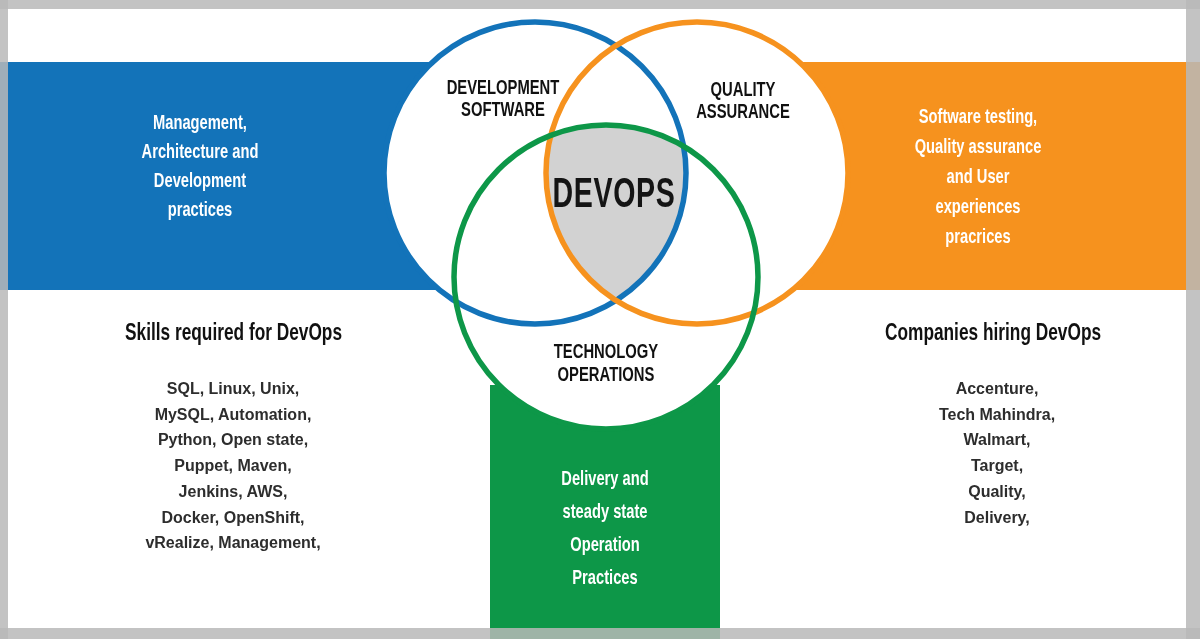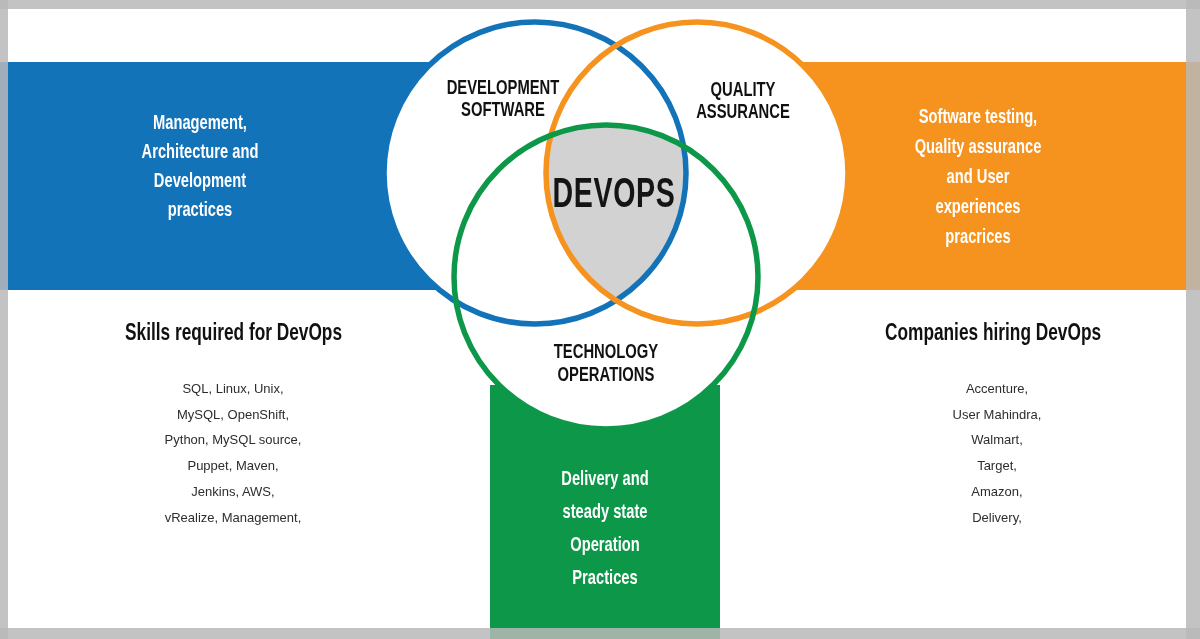--- a/index.html
+++ b/index.html
@@ -20,21 +20,21 @@
   
   .label-dev  { left:353px; top:76px;  width:300px; color:#111; font-size:20px; line-height:22px; transform:scaleX(0.74); }
   .label-qa   { left:593px; top:78px;  width:300px; color:#111; font-size:20px; line-height:22px; transform:scaleX(0.74); }
   .label-tech { left:456px; top:340px; width:300px; color:#111; font-size:20px; line-height:23px; transform:scaleX(0.74); }
 
   .devops { left:464px; top:171px; width:300px; color:#141414; font-size:42px; line-height:44px; transform:scaleX(0.68); letter-spacing:1px; }
 
   .heading-left  { left:83px;  top:319px; width:300px; color:#111; font-size:24px; line-height:26px; transform:scaleX(0.72); }
   .heading-right { left:843px; top:319px; width:300px; color:#111; font-size:24px; line-height:26px; transform:scaleX(0.72); }
 
-  .list { color:#2d2d2d; font-size:13px; line-height:25.7px; font-weight:normal; }
+  .list { color:#2d2d2d; font-size:16px; line-height:25.7px; font-weight:bold; }
   .list-left  { left:58px;  top:376px; width:350px; }
   .list-right { left:822px; top:376px; width:350px; }
 
   
   .frame { position:absolute; background:rgba(184,184,184,0.85); }
   .frame-top    { left:0; top:0; width:1200px; height:9px; }
   .frame-left   { left:0; top:0; width:8px; height:639px; }
   .frame-right  { left:1186px; top:0; width:14px; height:639px; }
   .frame-bottom { left:0; top:628px; width:1200px; height:11px; }
 </style>
@@ -105,34 +105,35 @@
   <div class="txt cond label-tech">
     <div>TECHNOLOGY</div>
     <div>OPERATIONS</div>
   </div>
 
   <div class="txt cond devops">DEVOPS</div>
 
   <div class="txt cond heading-left">Skills required for DevOps</div>
   <div class="txt list list-left">
     <div>SQL, Linux, Unix,</div>
-    <div>MySQL, OpenShift,</div>
-    <div>Python, MySQL source,</div>
+    <div>MySQL, Automation,</div>
+    <div>Python, Open state,</div>
     <div>Puppet, Maven,</div>
     <div>Jenkins, AWS,</div>
+    <div>Docker, OpenShift,</div>
     <div>vRealize, Management,</div>
   </div>
 
   <div class="txt cond heading-right">Companies hiring DevOps</div>
   <div class="txt list list-right">
     <div>Accenture,</div>
-    <div>User Mahindra,</div>
+    <div>Tech Mahindra,</div>
     <div>Walmart,</div>
     <div>Target,</div>
-    <div>Amazon,</div>
+    <div>Quality,</div>
     <div>Delivery,</div>
   </div>
 
   <div class="frame frame-top"></div>
   <div class="frame frame-bottom"></div>
   <div class="frame frame-left"></div>
   <div class="frame frame-right"></div>
 
 </div>
 

